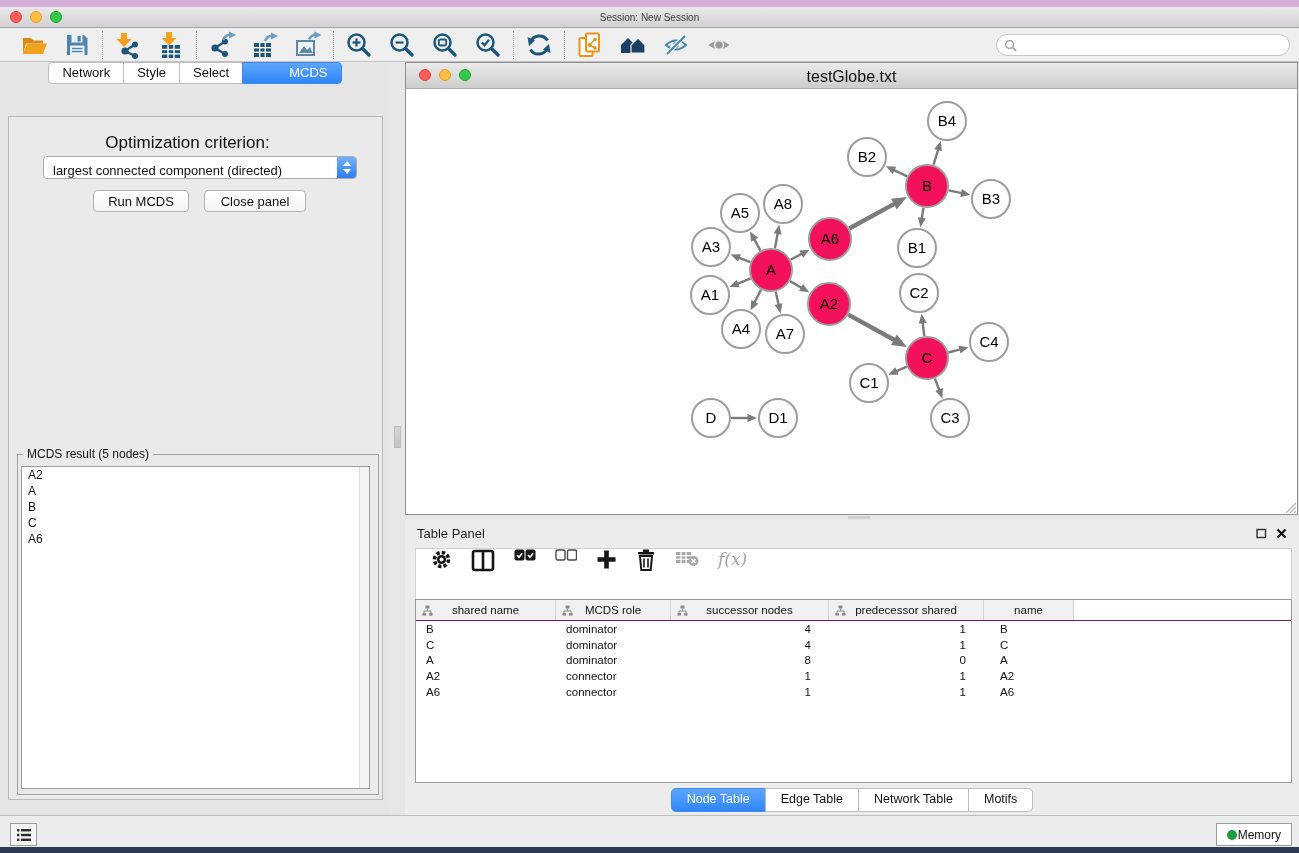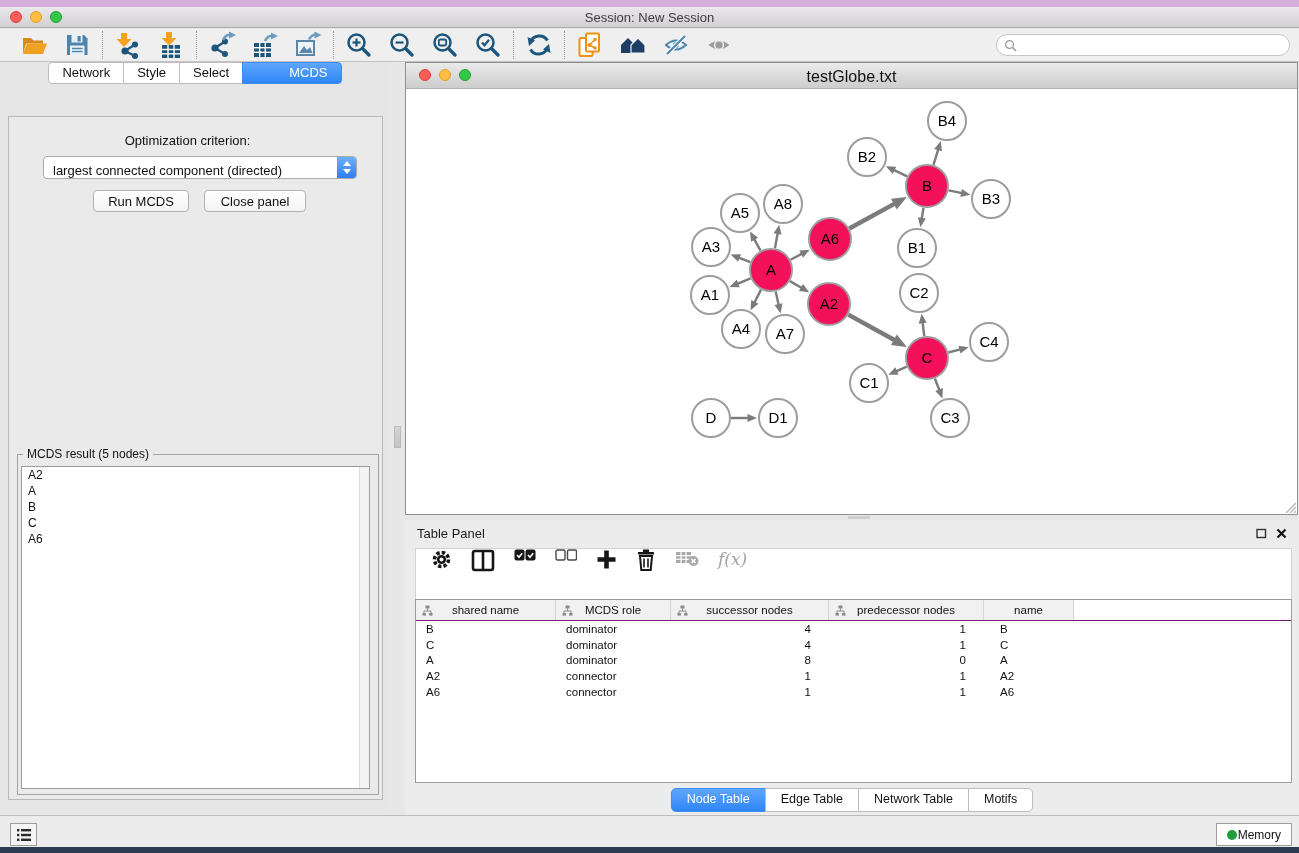--- a/index.html
+++ b/index.html
@@ -13,21 +13,21 @@
 
   
   .titlebar { position:absolute; left:0; right:0; top:7px; height:21px;
               background:linear-gradient(#eae8ea,#d2d0d2); border-bottom:1px solid #a9a9a9;
               display:flex; align-items:center; }
   .lights { position:absolute; left:10px; top:4px; display:flex; gap:8px; }
   .light { width:12px; height:12px; border-radius:50%; }
   .light.red    { background:#fc5b57; border:1px solid #dd3f39; }
   .light.yellow { background:#fdbe41; border:1px solid #dfa023; }
   .light.green  { background:#34c84a; border:1px solid #1f9e33; }
-  .titlebar-title { width:100%; text-align:center; font-size:13px; color:#3c3c3c; }
+  .titlebar-title { width:100%; text-align:center; font-size:10px; color:#3c3c3c; }
 
   
   .toolbar { position:absolute; left:0; right:0; top:29px; height:33px; background:#efefef;
              border-bottom:1px solid #c3c3c3; display:flex; align-items:center; padding:0 9px; }
   .tgroup { display:flex; align-items:center; gap:15px; padding:0 11px; }
   .tsep { width:0; height:28px; border-left:1px dotted #9a9a9a; }
   .ti { width:28px; height:28px; display:block; cursor:pointer; }
   .search-box { margin-left:auto; width:294px; height:22px; background:#fff; border:1px solid #c6c6c6;
                 border-radius:12px; display:flex; align-items:center; padding:0 7px; }
   .search-box svg { width:13px; height:13px; }
@@ -40,21 +40,21 @@
   .panel-icons { margin-left:auto; display:flex; gap:9px; align-items:center; }
   .panel-icons svg { width:11px; height:11px; cursor:pointer; }
   .cp-tabs { position:relative; z-index:2; display:flex; justify-content:center; }
   .seg-tab { background:#fff; border:1px solid #bdbdbd; margin-left:-1px; padding:2px 13px 3px;
              font-size:13px; color:#111; cursor:pointer; line-height:15px; }
   .seg-tab:first-child { border-radius:4px 0 0 4px; margin-left:0; }
   .seg-tab:last-child  { border-radius:0 4px 4px 0;padding-left:46px; }
   .seg-tab.active { background:linear-gradient(#5ea6fd,#2f86f7); border-color:#3d8bef; color:#fff; }
   .cp-inner { position:absolute; left:8px; right:7px; top:55px; bottom:15px;
               background:#eaeaea; border:1px solid #b8b8b8; margin-top:-1px; }
-  .opt-label { position:absolute; top:16px; left:0; right:16px; text-align:center; font-size:13px; color:#111; }
+  .opt-label { position:absolute; top:16px; left:0; right:16px; text-align:center; font-size:17px; color:#111; }
   .dropdown { position:absolute; top:39px; left:34px; width:314px; height:23px; background:#fff;
               border:1px solid #ababab; border-radius:4px; display:flex; align-items:flex-end; cursor:pointer; }
   .dropdown-value { flex:1; font-size:13px; color:#111; padding-left:9px; white-space:nowrap; overflow:hidden; }
   .dropdown-stepper { width:19px; height:21px; border-radius:0 3px 3px 0;
                       background:linear-gradient(#6fb0fc,#2f7ef2); position:relative; }
   .dropdown-stepper:before { content:""; position:absolute; left:5.5px; top:4px;
       border-left:4px solid transparent; border-right:4px solid transparent; border-bottom:5px solid #fff; }
   .dropdown-stepper:after { content:""; position:absolute; left:5.5px; bottom:4px;
       border-left:4px solid transparent; border-right:4px solid transparent; border-top:5px solid #fff; }
   .btn { position:absolute; top:73px; height:22px; background:linear-gradient(#ffffff,#f4f4f4);
@@ -500,21 +500,21 @@
             </svg>
             <span>successor nodes</span>
           </div>
           <div class="th" style="width: 155px;">
             <svg class="th-icon" width="11" height="11" viewBox="0 0 11 11">
               <rect x="3.5" y="0.5" width="4" height="3" fill="#8a8a8a"></rect>
               <path d="M5.5 3.5 V6 M2 8 V6 H9 V8" fill="none" stroke="#8a8a8a" stroke-width="1"></path>
               <rect x="0.5" y="8" width="3.4" height="2.6" fill="#8a8a8a"></rect>
               <rect x="7.1" y="8" width="3.4" height="2.6" fill="#8a8a8a"></rect>
             </svg>
-            <span>predecessor nodes</span>
+            <span>predecessor shared</span>
           </div>
           <div class="th" style="width: 90px;">
             <span>name</span>
           </div>
           <div class="th-filler"></div>
         </div>
       <div id="tp-tbody">
           <div class="tr">
             <div class="td" style="width: 140px; text-align: left; padding: 0px 0px 0px 10px;">B</div>
             <div class="td" style="width: 115px; text-align: left; padding: 0px 0px 0px 10px;">dominator</div>

